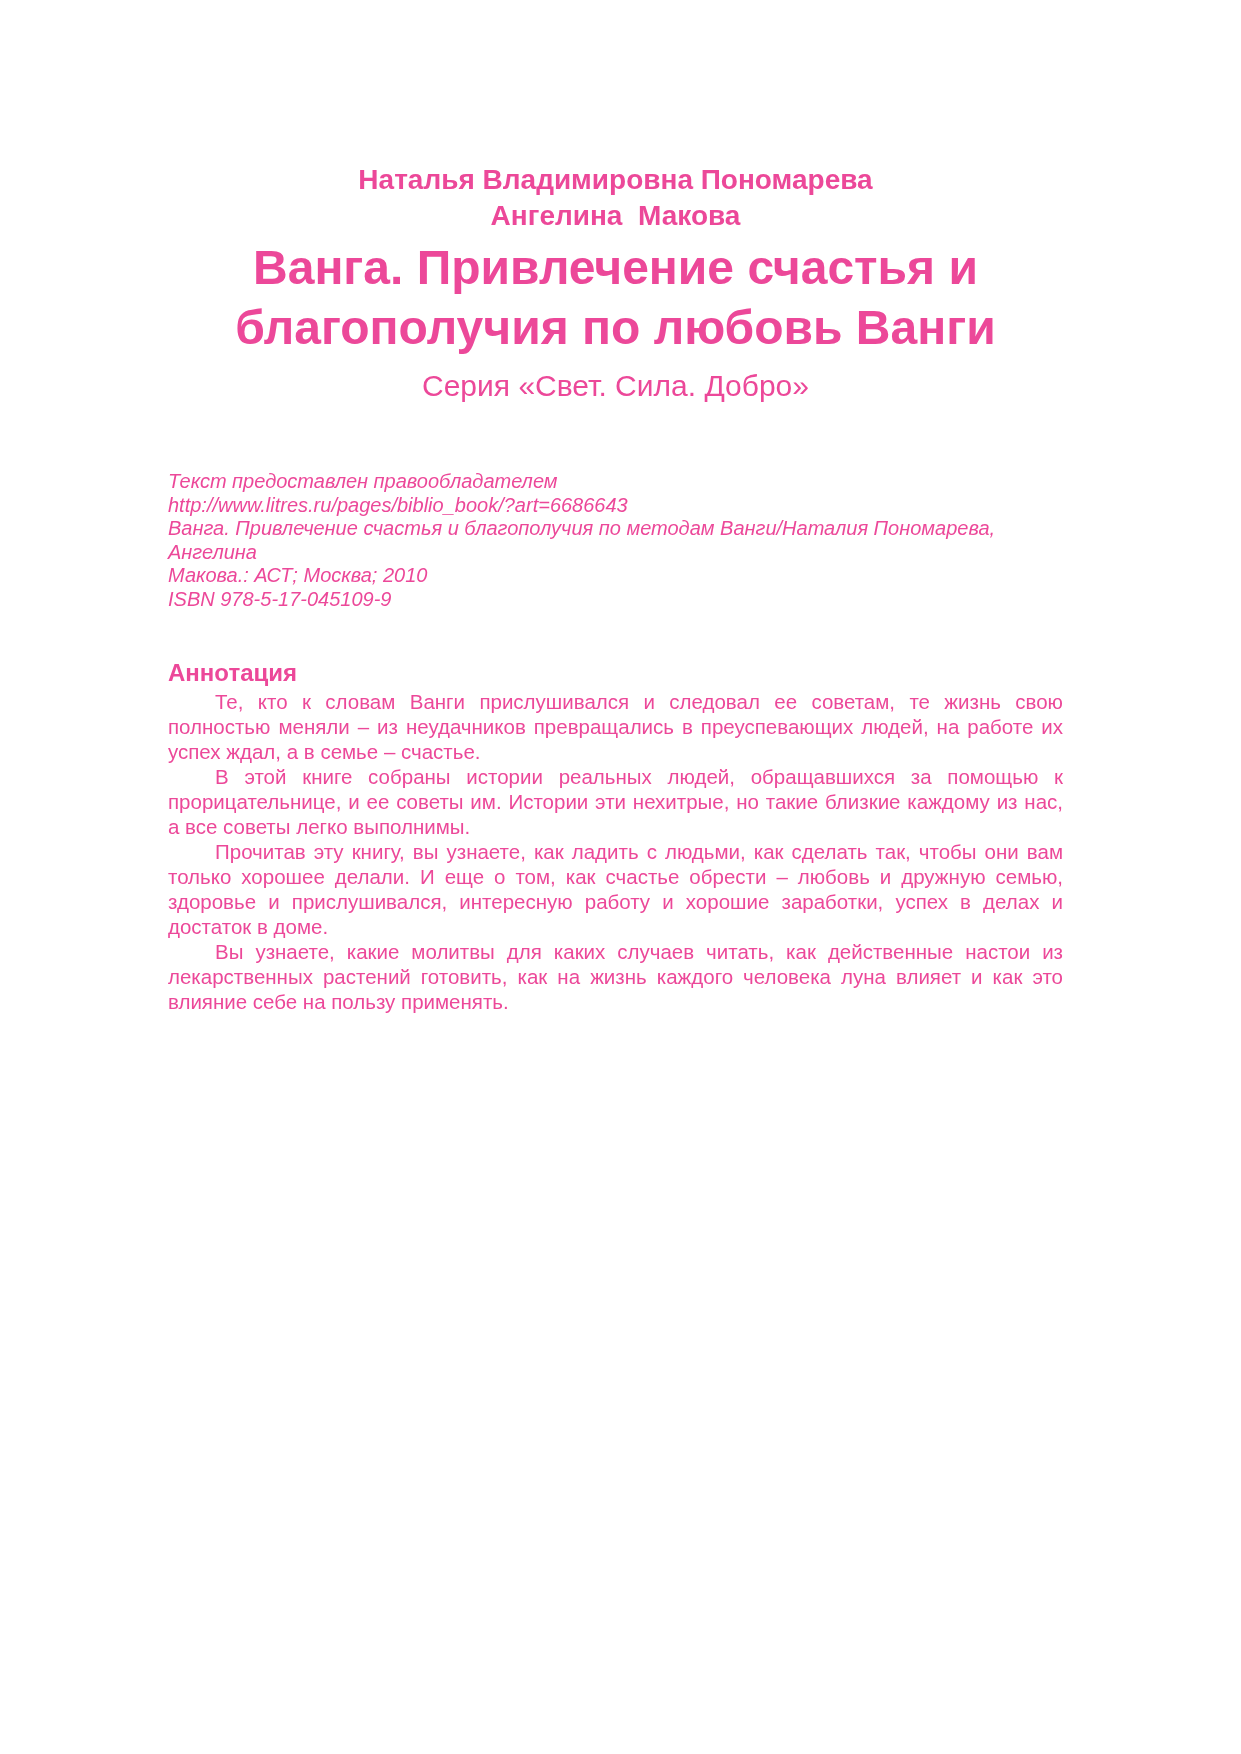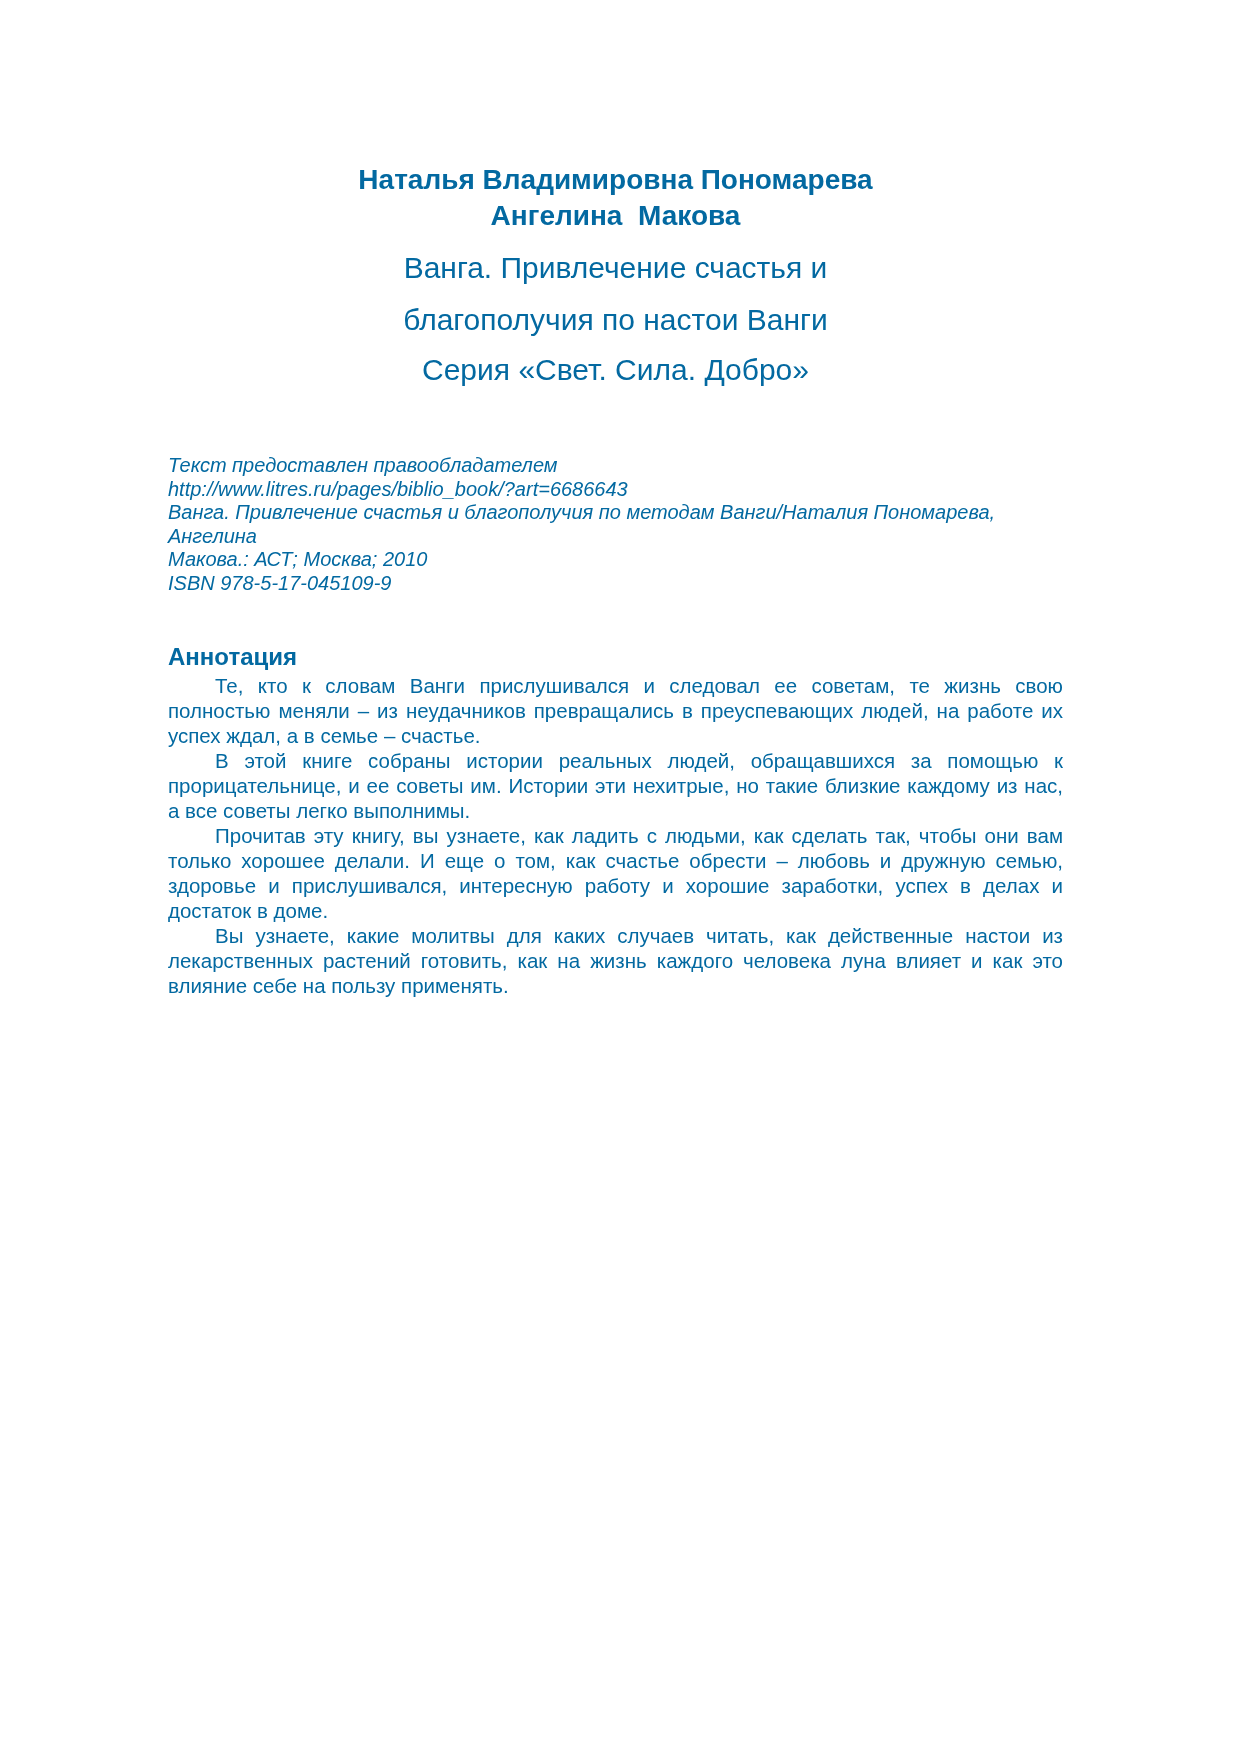--- a/index.html
+++ b/index.html
@@ -5,41 +5,41 @@
   html, body {
     margin: 0;
     padding: 0;
     background: #ffffff;
   }
   .page {
     position: relative;
     width: 1241px;
     height: 1396px;
     background: #ffffff;
-    color: #0369a1;
+    color: #ec4899;
     font-family: "Liberation Sans", sans-serif;
     box-sizing: border-box;
     padding: 162px 178px 0 168px;
     overflow: hidden;
   }
   .heading-block {
     text-align: center;
   }
   .author-line {
     font-size: 28px;
     font-weight: bold;
     line-height: 36px;
     margin: 0;
     white-space: pre-wrap;
   }
   .title-line {
-    font-size: 30px;
-    font-weight: normal;
+    font-size: 48px;
+    font-weight: bold;
     line-height: 44px;
-    margin: 8px;
+    margin: 16px;
   }
   .title-line.first {
     margin-top: 12px;
   }
   .series-line {
     font-size: 30px;
     font-weight: normal;
     line-height: 40px;
     margin: 6px 0 0 0;
   }
@@ -73,21 +73,21 @@
 </style>
 </head>
 <body>
 
 <div class="page">
 
   <div class="heading-block">
     <p class="author-line">Наталья Владимировна Пономарева</p>
     <p class="author-line">Ангелина  Макова</p>
     <p class="title-line first">Ванга. Привлечение счастья и</p>
-    <p class="title-line">благополучия по настои Ванги</p>
+    <p class="title-line">благополучия по любовь Ванги</p>
     <p class="series-line">Серия «Свет. Сила. Добро»</p>
   </div>
 
   <div class="credits-block">
     <p class="credit-line">Текст предоставлен правообладателем</p>
     <p class="credit-line">http://www.litres.ru/pages/biblio_book/?art=6686643</p>
     <p class="credit-line">Ванга. Привлечение счастья и благополучия по методам Ванги/Наталия Пономарева, Ангелина</p>
     <p class="credit-line">Макова.: АСТ; Москва; 2010</p>
     <p class="credit-line">ISBN 978-5-17-045109-9</p>
   </div>

